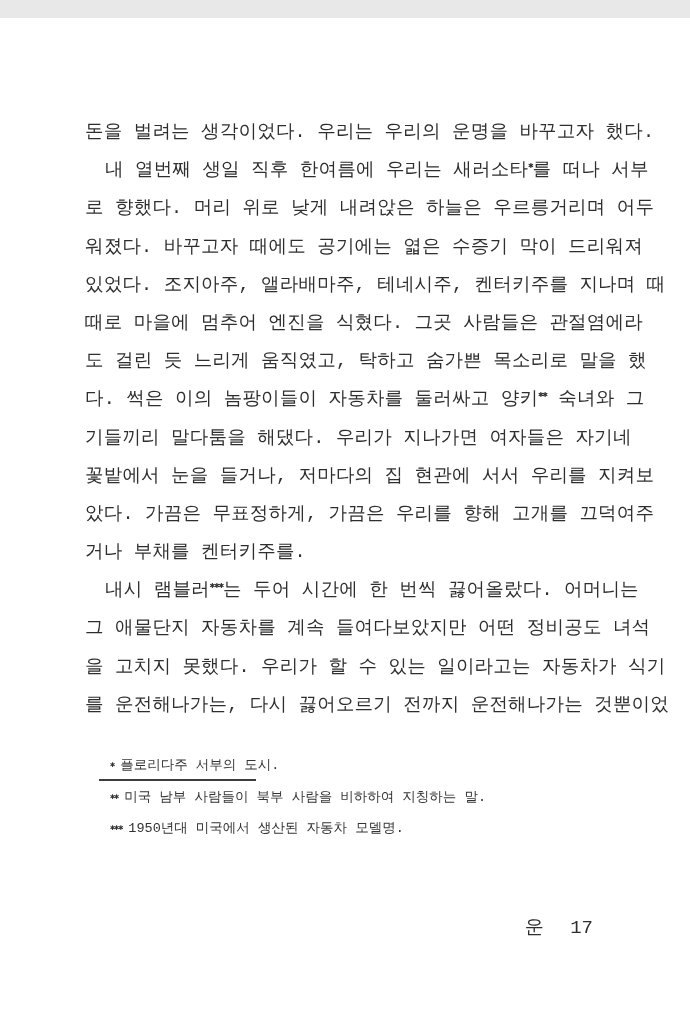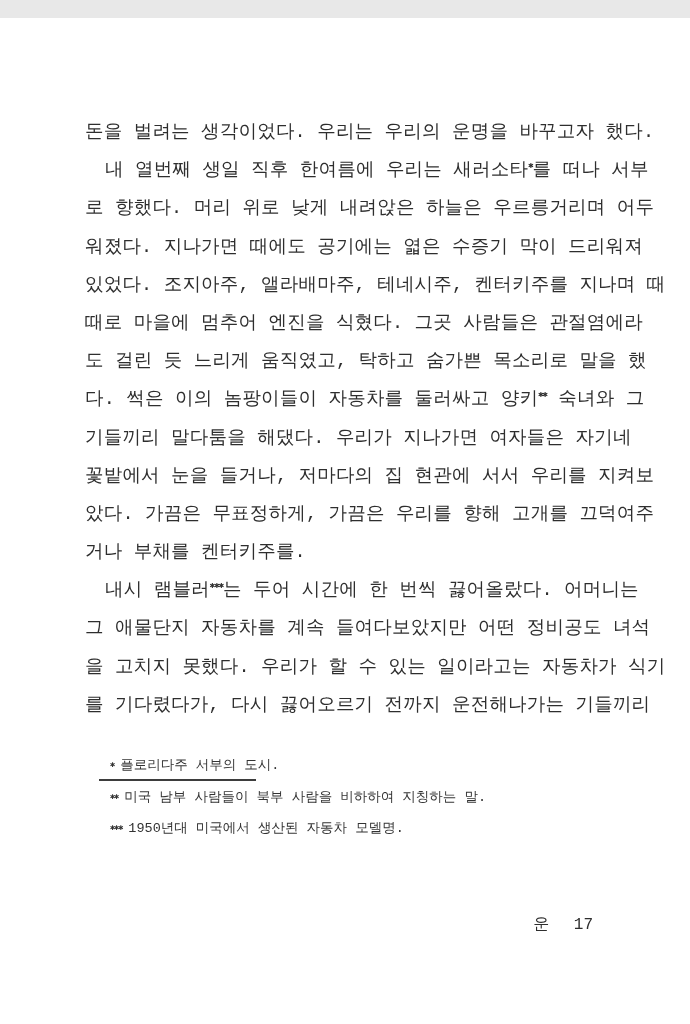--- a/index.html
+++ b/index.html
@@ -55,47 +55,47 @@
   .fn-line .fn-mark {
     font-size: 8.5px;
     letter-spacing: -1px;
     margin-right: 6px;
     vertical-align: 2px;
   }
   .footer {
     position: absolute;
     top: 896px;
     right: 97px;
-    font-size: 16px;
+    font-size: 19px;
     color: #2e2e2e;
   }
   .footer .chapter { margin-right: 15px; }
 </style>
 </head>
 <body>
 
 <div class="page">
 
   <div class="body-text" id="body-lines">
       <div class="line">돈을 벌려는 생각이었다. 우리는 우리의 운명을 바꾸고자 했다.</div>
       <div class="line indent">내 열번째 생일 직후 한여름에 우리는 새러소타<sup class="fn-marker">✱</sup>를 떠나 서부</div>
       <div class="line">로 향했다. 머리 위로 낮게 내려앉은 하늘은 우르릉거리며 어두</div>
-      <div class="line">워졌다. 지나가면 때에도 공기에는 엷은 수증기 막이 드리워져</div>
+      <div class="line">워졌다. 바꾸고자 때에도 공기에는 엷은 수증기 막이 드리워져</div>
       <div class="line">있었다. 조지아주, 앨라배마주, 테네시주, 켄터키주를 지나며 때</div>
       <div class="line">때로 마을에 멈추어 엔진을 식혔다. 그곳 사람들은 관절염에라</div>
       <div class="line">도 걸린 듯 느리게 움직였고, 탁하고 숨가쁜 목소리로 말을 했</div>
       <div class="line">다. 썩은 이의 놈팡이들이 자동차를 둘러싸고 양키<sup class="fn-marker">✱✱</sup> 숙녀와 그</div>
       <div class="line">기들끼리 말다툼을 해댔다. 우리가 지나가면 여자들은 자기네</div>
       <div class="line">꽃밭에서 눈을 들거나, 저마다의 집 현관에 서서 우리를 지켜보</div>
       <div class="line">았다. 가끔은 무표정하게, 가끔은 우리를 향해 고개를 끄덕여주</div>
       <div class="line">거나 부채를 켄터키주를.</div>
       <div class="line indent">내시 램블러<sup class="fn-marker">✱✱✱</sup>는 두어 시간에 한 번씩 끓어올랐다. 어머니는</div>
       <div class="line">그 애물단지 자동차를 계속 들여다보았지만 어떤 정비공도 녀석</div>
       <div class="line">을 고치지 못했다. 우리가 할 수 있는 일이라고는 자동차가 식기</div>
-      <div class="line">를 기다렸다가, 다시 끓어오르기 전까지 운전해나가는 기들끼리</div>
+      <div class="line">를 운전해나가는, 다시 끓어오르기 전까지 운전해나가는 것뿐이었</div>
     </div>
 
   <div class="fn-rule"></div>
 
   <div class="footnotes" id="footnotes">
       <div class="fn-line"><span class="fn-mark">✱</span><span>플로리다주 서부의 도시.</span></div>
       <div class="fn-line"><span class="fn-mark">✱✱</span><span>미국 남부 사람들이 북부 사람을 비하하여 지칭하는 말.</span></div>
       <div class="fn-line"><span class="fn-mark">✱✱✱</span><span>1950년대 미국에서 생산된 자동차 모델명.</span></div>
     </div>
 

